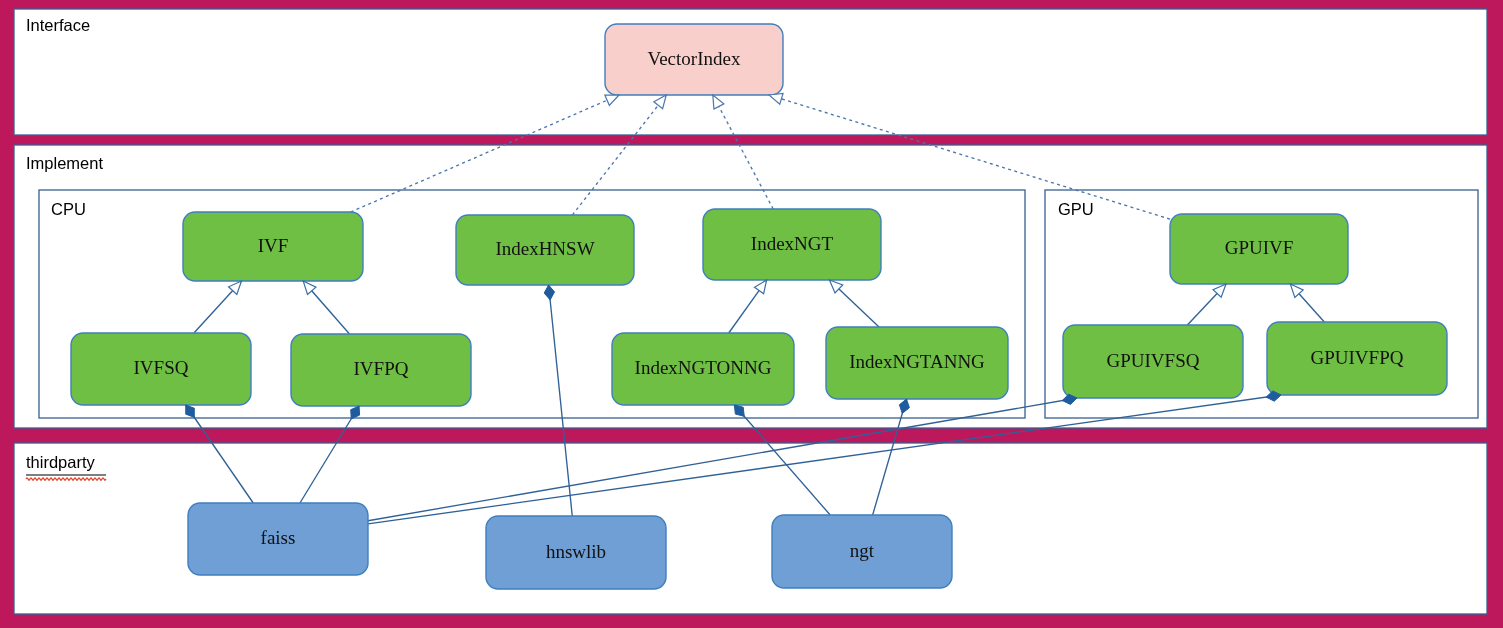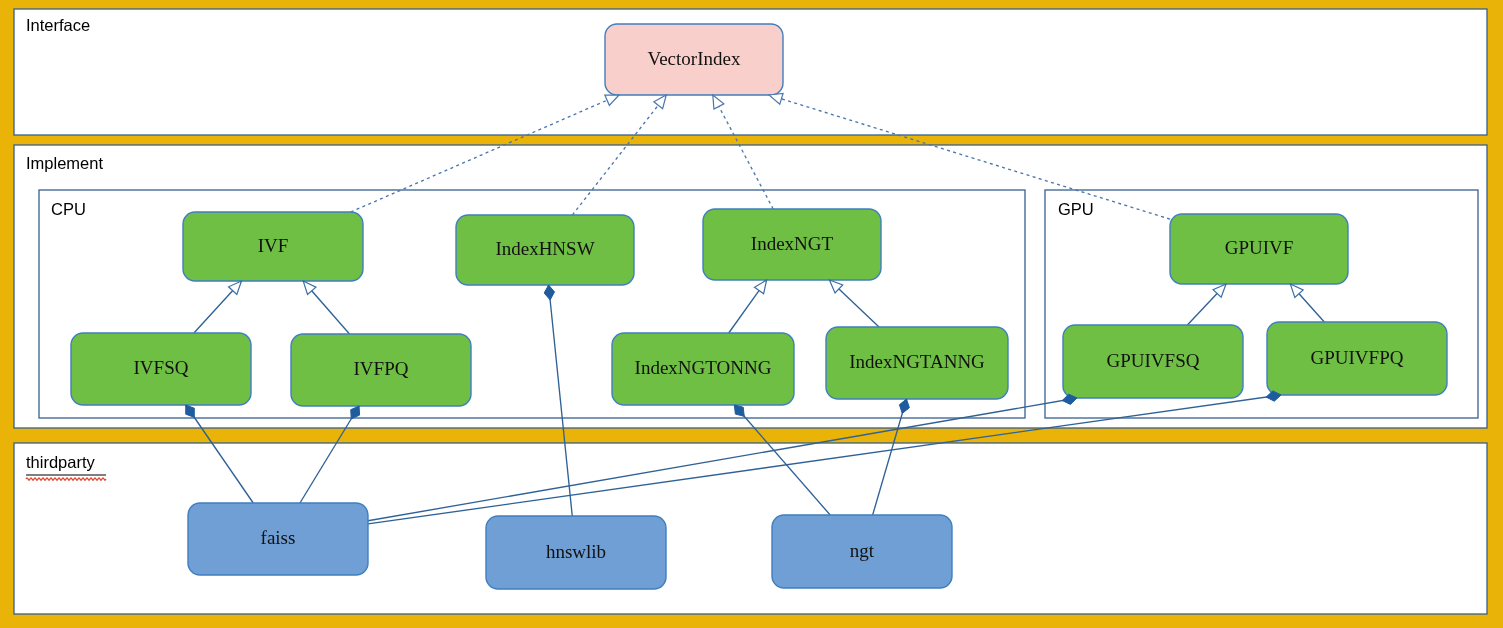--- a/index.html
+++ b/index.html
@@ -8,21 +8,21 @@
     padding: 0;
     background: #ffffff;
   }
   body {
     font-family: "Liberation Sans", sans-serif;
   }
   #stage {
     position: relative;
     width: 1503px;
     height: 628px;
-    background: #eab308;
+    background: #be185d;
     overflow: hidden;
   }
   svg#diagram {
     display: block;
     width: 1503px;
     height: 628px;
   }
   .container-rect {
     fill: #ffffff;
     stroke: #36608f;

